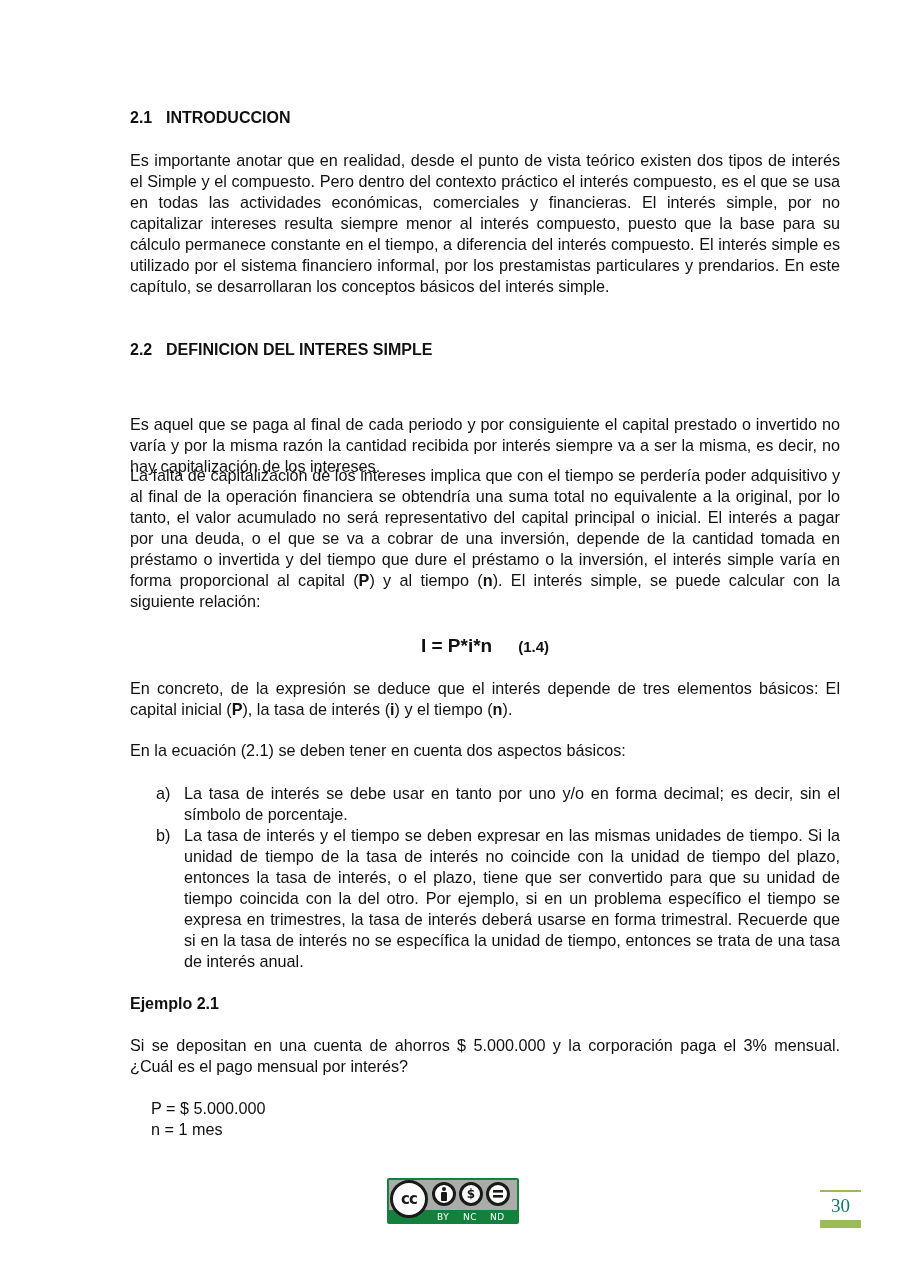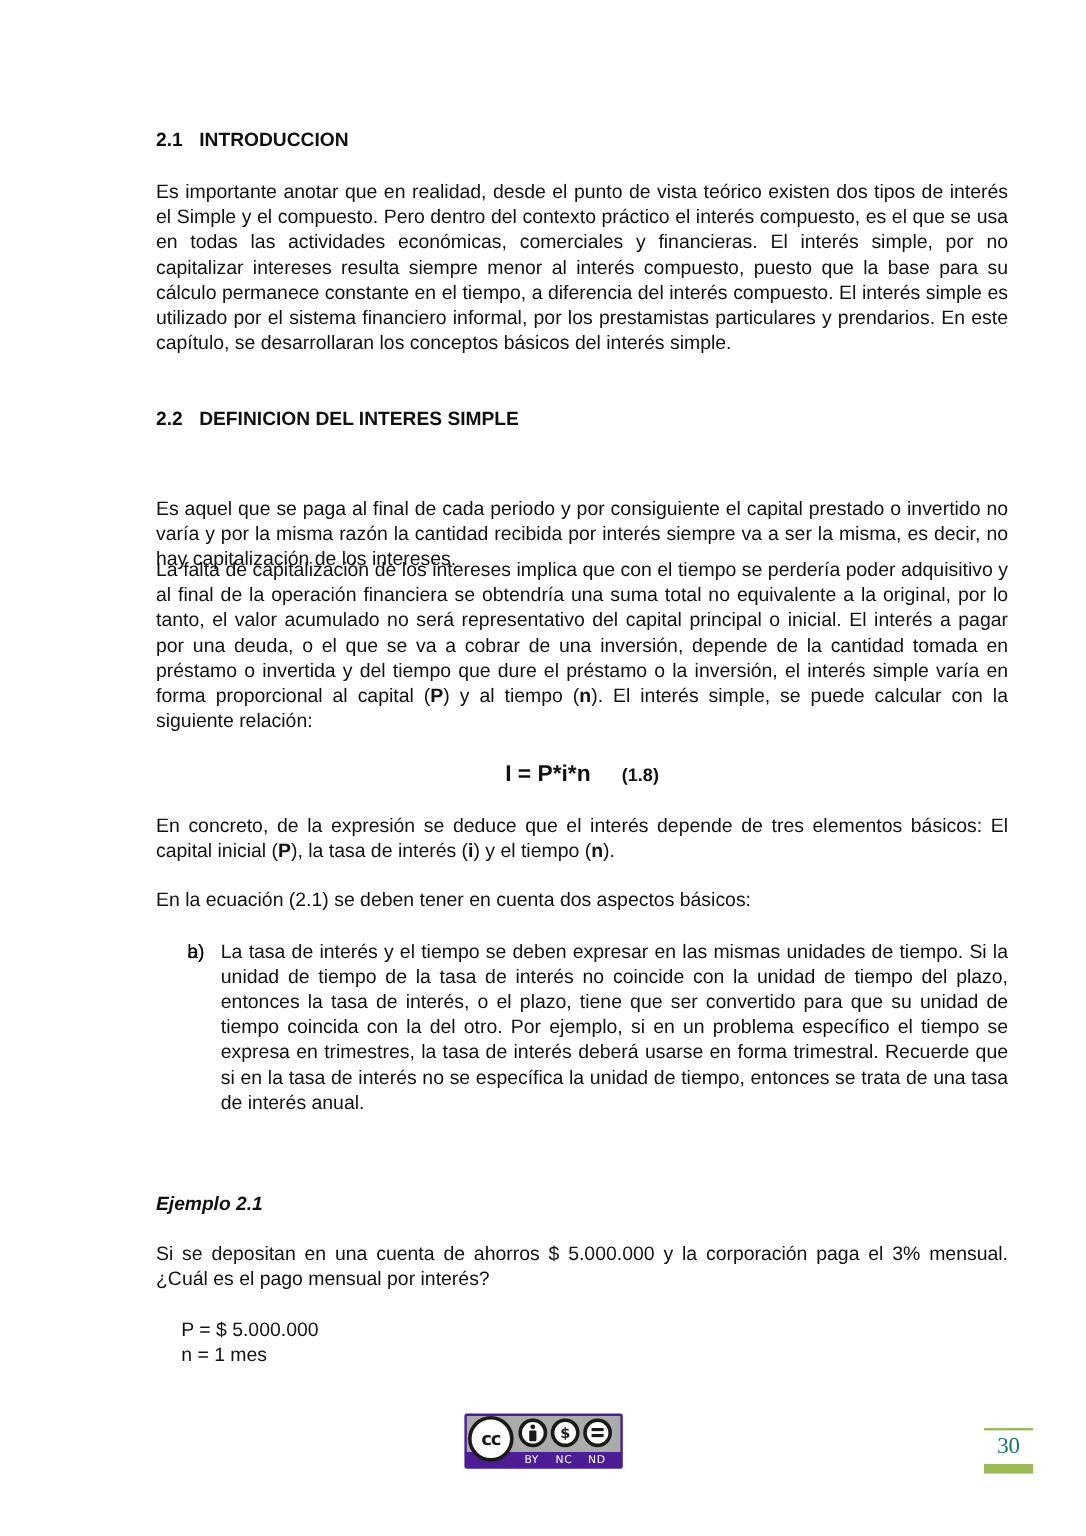--- a/index.html
+++ b/index.html
@@ -21,21 +21,21 @@
   }
   .formula .tag { font-size: 15px; margin-left: 26px; }
   .list { position: absolute; left: 0; width: 710px; margin: 0; padding: 0; list-style: none; }
   .list li { position: relative; padding-left: 54px; font-size: 16.2px; line-height: 21px; text-align: justify; text-align-last: left; }
   .list li .marker { position: absolute; left: 26px; top: 0; }
   .given { position: absolute; left: 21px; font-size: 16.2px; line-height: 21px; }
   b { font-weight: bold; }
 
   .cc-badge {
     position: absolute; left: 387px; top: 1178px; width: 132px; height: 46px;
-    background: #4c1d95; border-radius: 2px; overflow: hidden;
+    background: #15803d; border-radius: 2px; overflow: hidden;
   }
   .cc-badge .top { position: absolute; left: 2px; top: 2px; right: 2px; height: 30px; background: #a9aca9; }
   .cc-badge .cc-circle {
     position: absolute; left: 3px; top: 2px; width: 38px; height: 38px; border-radius: 50%;
     background: #ffffff; border: 3px solid #1a1a1a; box-sizing: border-box;
     font: bold 15px "DejaVu Sans", sans-serif; color: #1a1a1a;
     display: flex; align-items: center; justify-content: center; letter-spacing: -1px;
   }
   .cc-badge .lic {
     position: absolute; top: 4px; width: 24px; height: 24px; border-radius: 50%;
@@ -70,38 +70,39 @@
 
   <div class="block heading" style="top:339px;">
     <span class="num">2.2</span><span>DEFINICION DEL INTERES SIMPLE</span>
   </div>
 
   <div class="block para" style="top:381px;margin-top:33px;">Es aquel que se paga al final de cada periodo y por consiguiente el capital prestado o invertido no varía y por la misma razón la cantidad recibida por interés siempre va a ser la misma, es decir, no hay capitalización de los intereses.</div>
 
   <div class="block para" style="top:465px;"><span>La falta de capitalización de los intereses implica que con el tiempo se perdería poder adquisitivo y al final de la operación financiera se obtendría una suma total no equivalente a la original, por lo tanto, el valor acumulado no será representativo del capital principal o inicial. El interés a pagar por una deuda, o el que se va a cobrar de una inversión, depende de la cantidad tomada en préstamo o invertida y del tiempo que dure el préstamo o la inversión, el interés simple varía en forma proporcional al capital (</span><b>P</b><span>) y al tiempo (</span><b>n</b><span>). El interés simple, se puede calcular con la siguiente relación:</span></div>
 
   <div class="formula" style="top:634px;">
-    <span>I = P*i*n</span><span class="tag">(1.8)</span>
+    <span>I = P*i*n</span><span class="tag">(1.4)</span>
   </div>
 
   <div class="block para" style="top:678px;"><span>En concreto, de  la expresión se deduce que el interés depende de tres elementos básicos: El capital inicial (</span><b>P</b><span>), la tasa de interés (</span><b>i</b><span>) y el tiempo (</span><b>n</b><span>).</span></div>
 
   <div class="block para" style="top:740px;">En la ecuación (2.1) se deben tener en cuenta dos aspectos básicos:</div>
 
   <ul class="list" style="top:783px;">
     <li>
       <span class="marker">a)</span>
+      <span>La tasa de interés se debe usar en tanto por uno y/o en forma decimal; es decir, sin el símbolo de porcentaje.</span>
     </li>
     <li>
       <span class="marker">b)</span>
       <span>La tasa de interés y el tiempo se deben expresar en las mismas unidades de tiempo. Si la unidad de tiempo de la tasa de interés no coincide con la unidad de tiempo del plazo, entonces la tasa de interés, o el plazo, tiene que ser convertido para que su unidad de tiempo coincida con la del otro. Por ejemplo, si en un problema específico el tiempo se expresa en trimestres, la tasa de interés deberá usarse en forma trimestral. Recuerde que si en la tasa de interés no se específica la unidad de tiempo, entonces se trata de una tasa de interés anual.</span>
     </li>
   </ul>
 
-  <div class="block heading" style="top:993px;font-style:italic;">Ejemplo 2.1</div>
+  <div class="block heading" style="top:993px;">Ejemplo 2.1</div>
 
   <div class="block para" style="top:1035px;">Si se depositan en una cuenta de ahorros $ 5.000.000  y la corporación paga el 3% mensual. ¿Cuál es el pago mensual por interés?</div>
 
   <div class="given" style="top:1098px;text-align:center;">P = $ 5.000.000</div>
   <div class="given" style="top:1119px;">n = 1 mes</div>
 </div>
 
 <div class="cc-badge">
   <div class="top"></div>
   <div class="cc-circle">cc</div>

